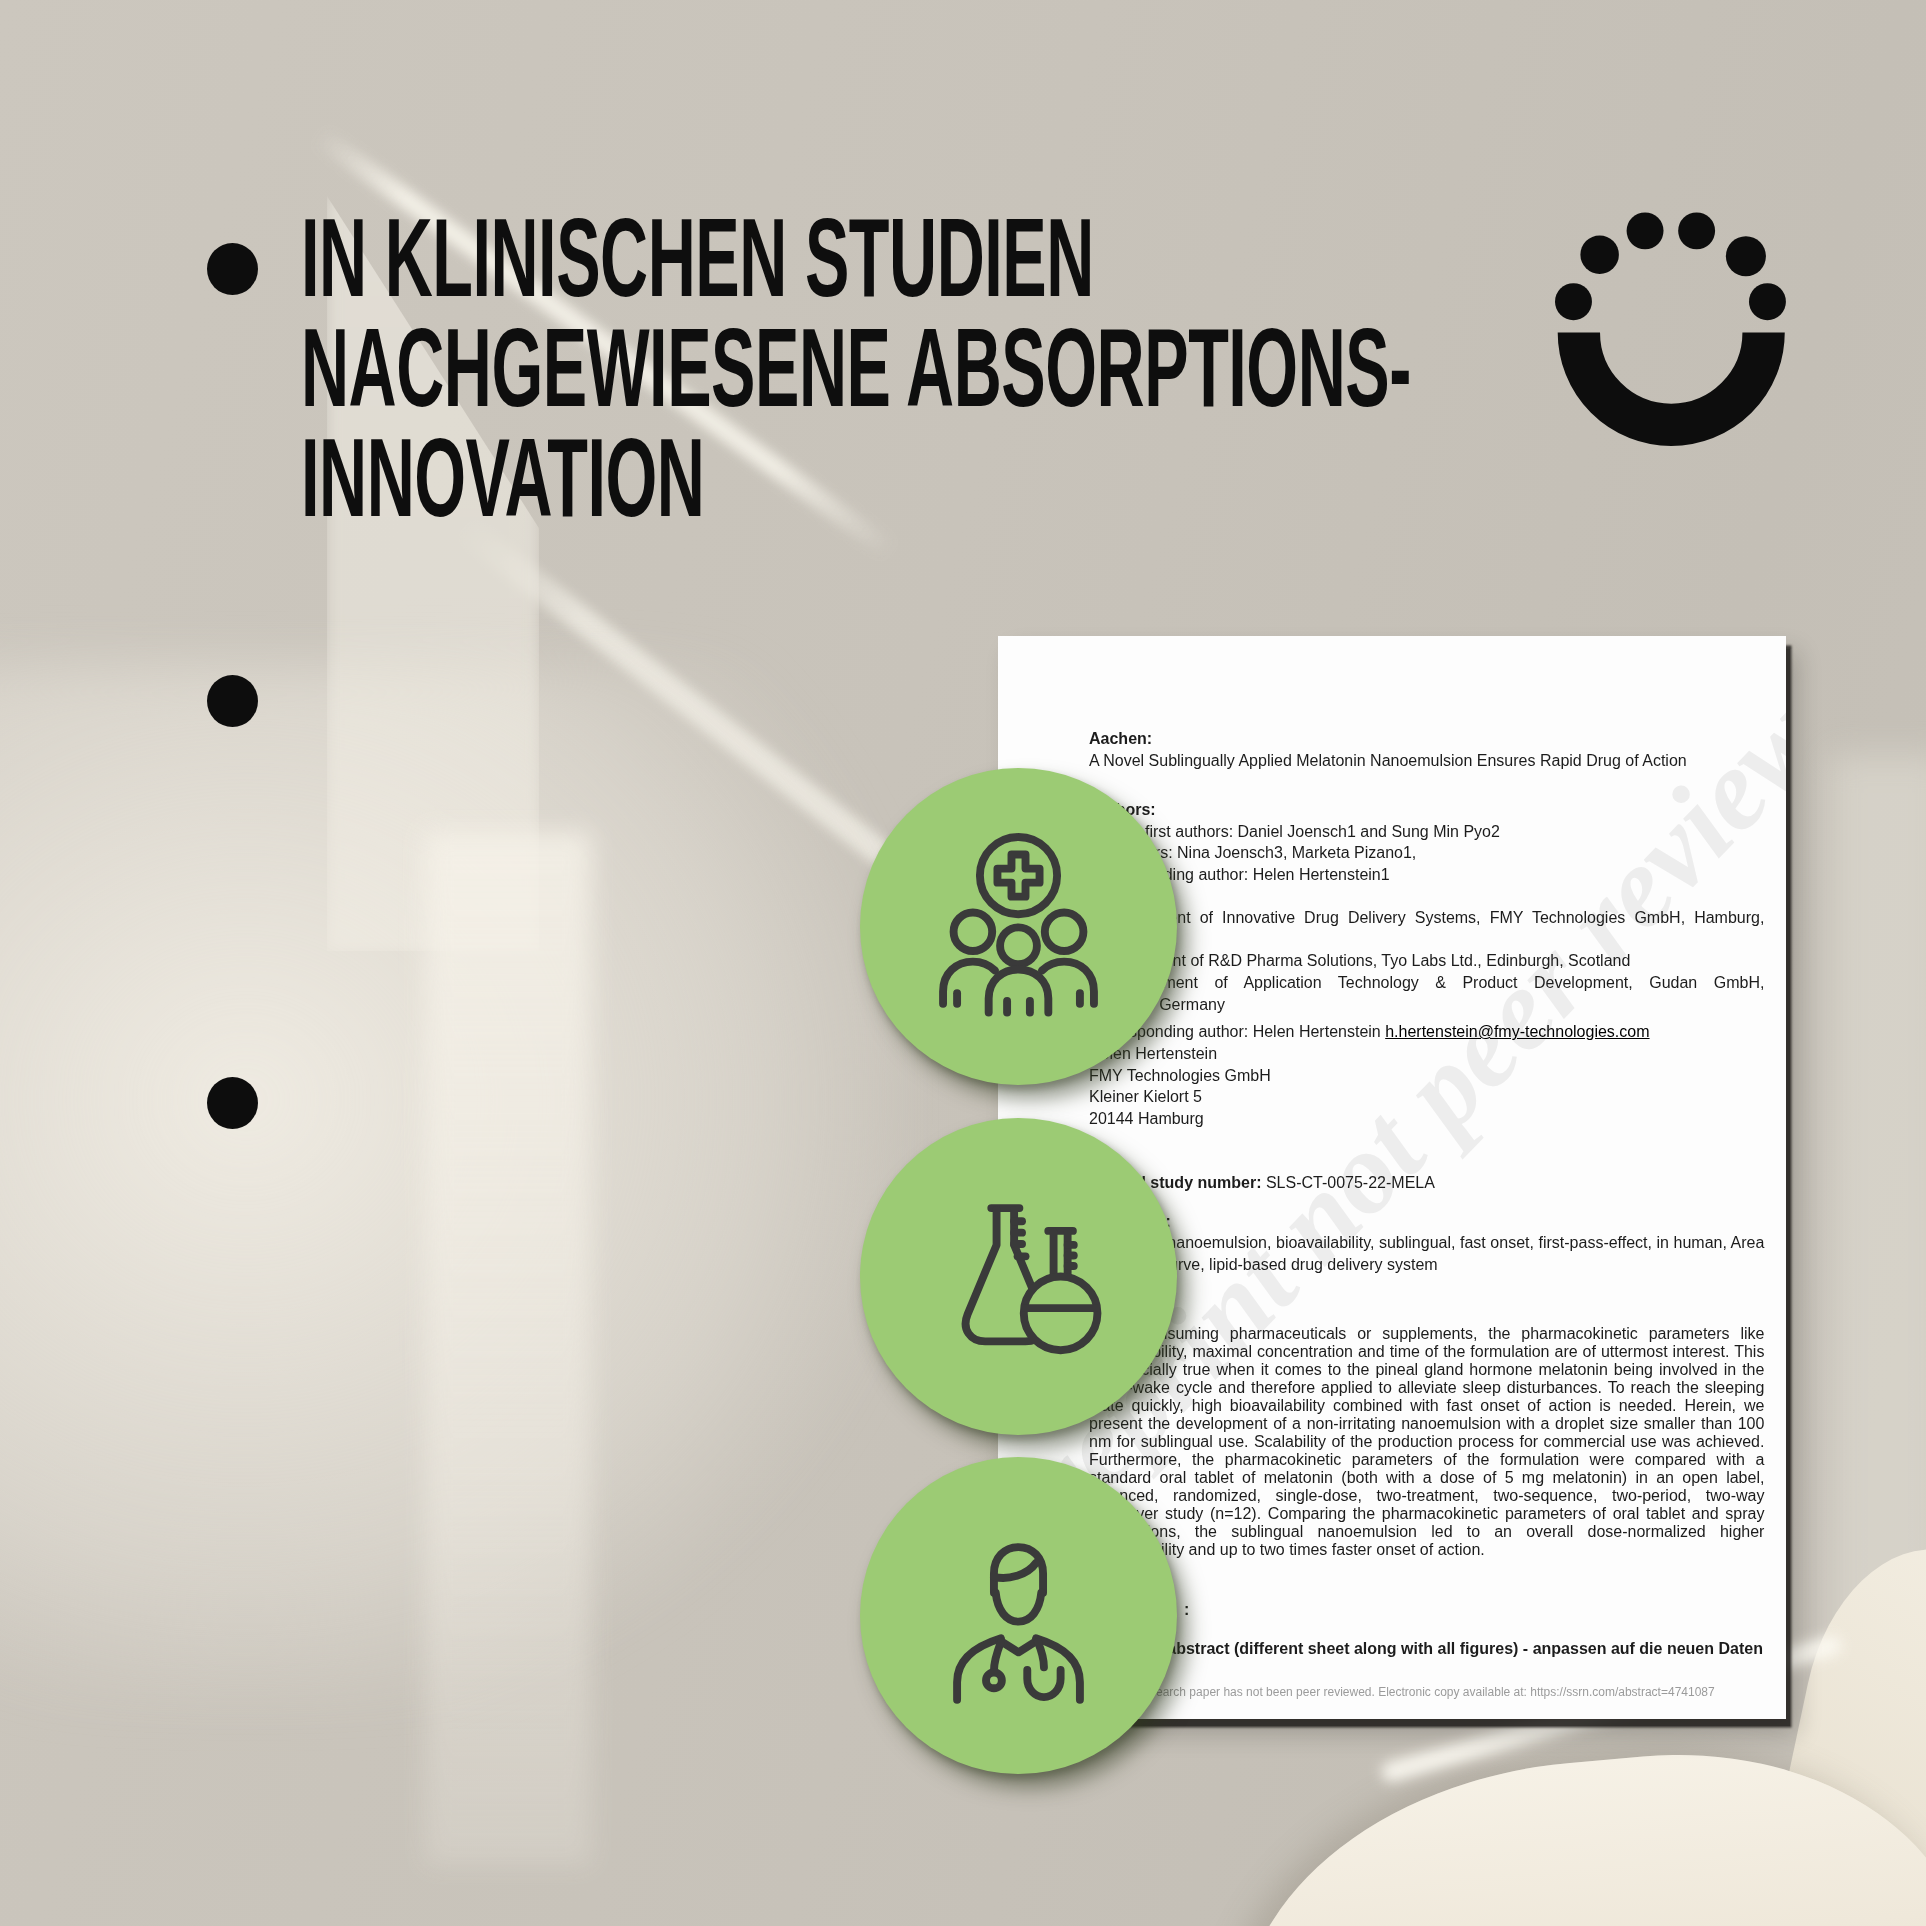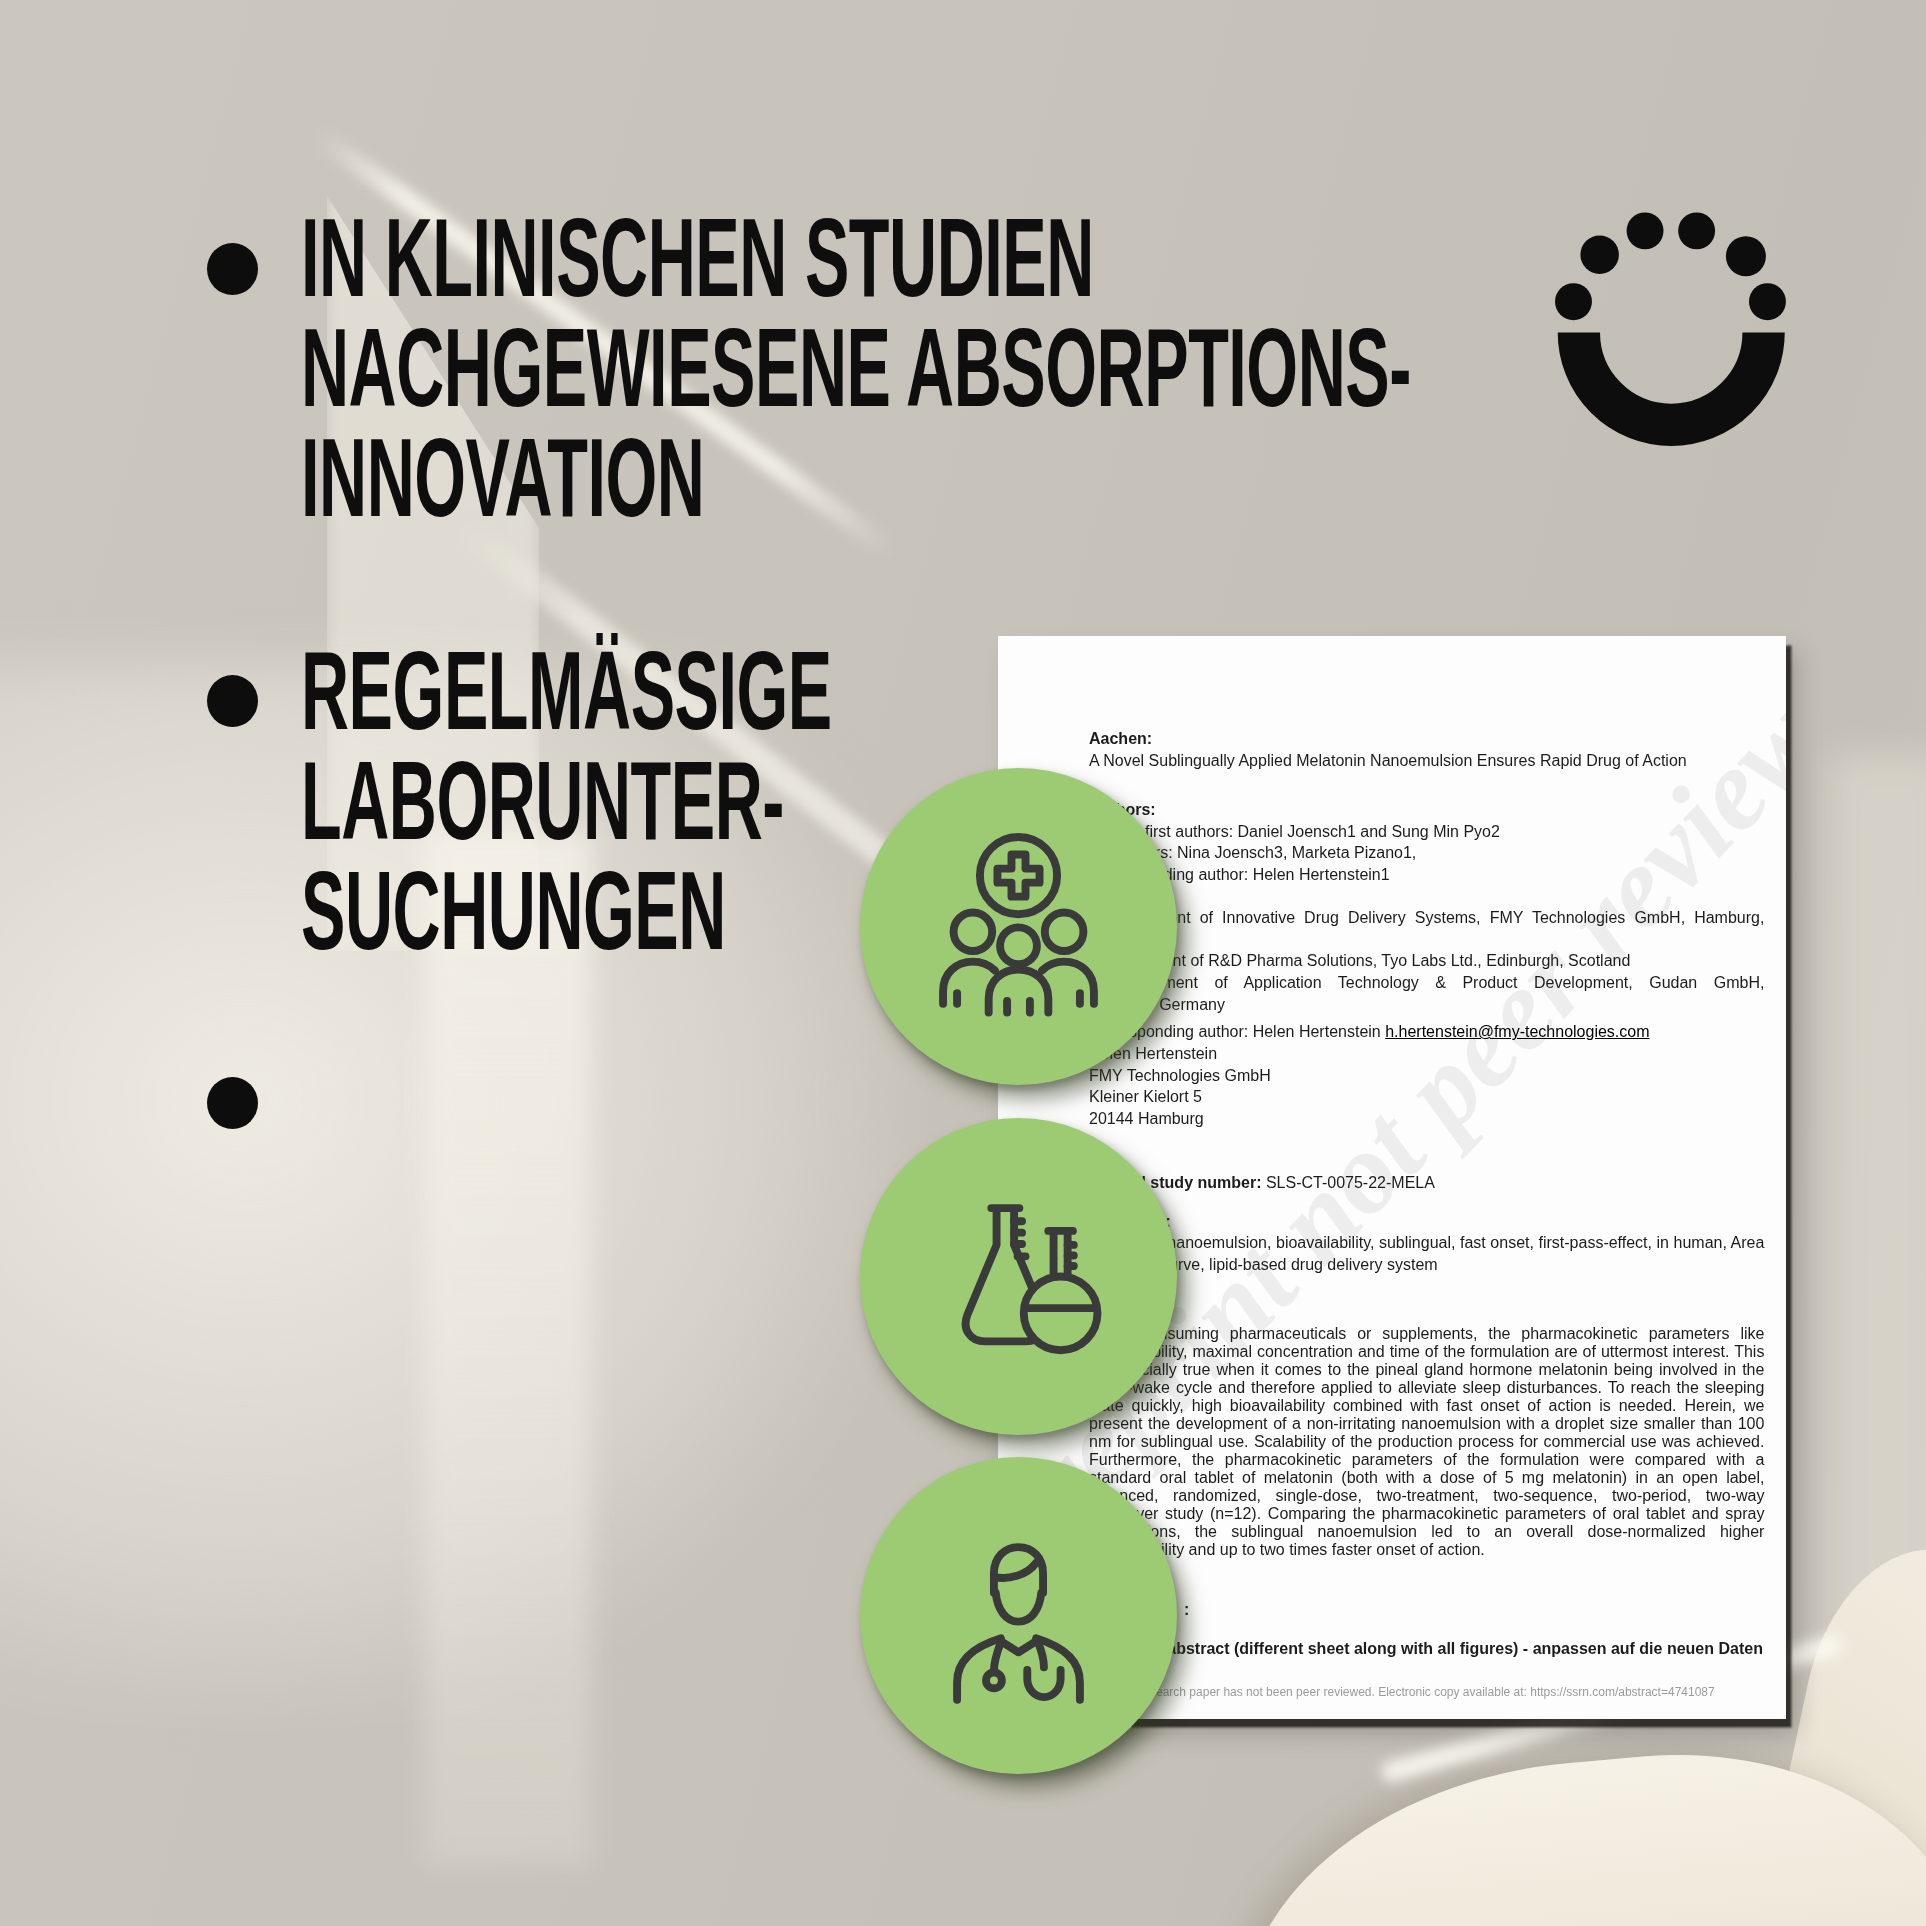--- a/index.html
+++ b/index.html
@@ -102,25 +102,20 @@
   </div>
 
   <div class="bullet-dot dot-1"></div>
   <div class="headline hl-1">
     <span class="hl-line">IN KLINISCHEN STUDIEN</span>
     <span class="hl-line">NACHGEWIESENE ABSORPTIONS-</span>
     <span class="hl-line">INNOVATION</span>
   </div>
 
   <div class="bullet-dot dot-2"></div>
-  <div class="headline hl-2">
-    <span class="hl-line">REGELMÄSSIGE</span>
-    <span class="hl-line">LABORUNTER-</span>
-    <span class="hl-line">SUCHUNGEN</span>
-  </div>
 
   <div class="bullet-dot dot-3"></div>
 
   <div class="doc">
     <div class="watermark">Preprint not peer reviewed</div>
     <div class="doc-inner">
       <div class="doc-sec doc-bold">Aachen:</div>
       <div class="doc-sec">A Novel Sublingually Applied Melatonin Nanoemulsion Ensures Rapid Drug of Action</div>
 
       <div class="doc-sec doc-bold m36">Authors:</div>

